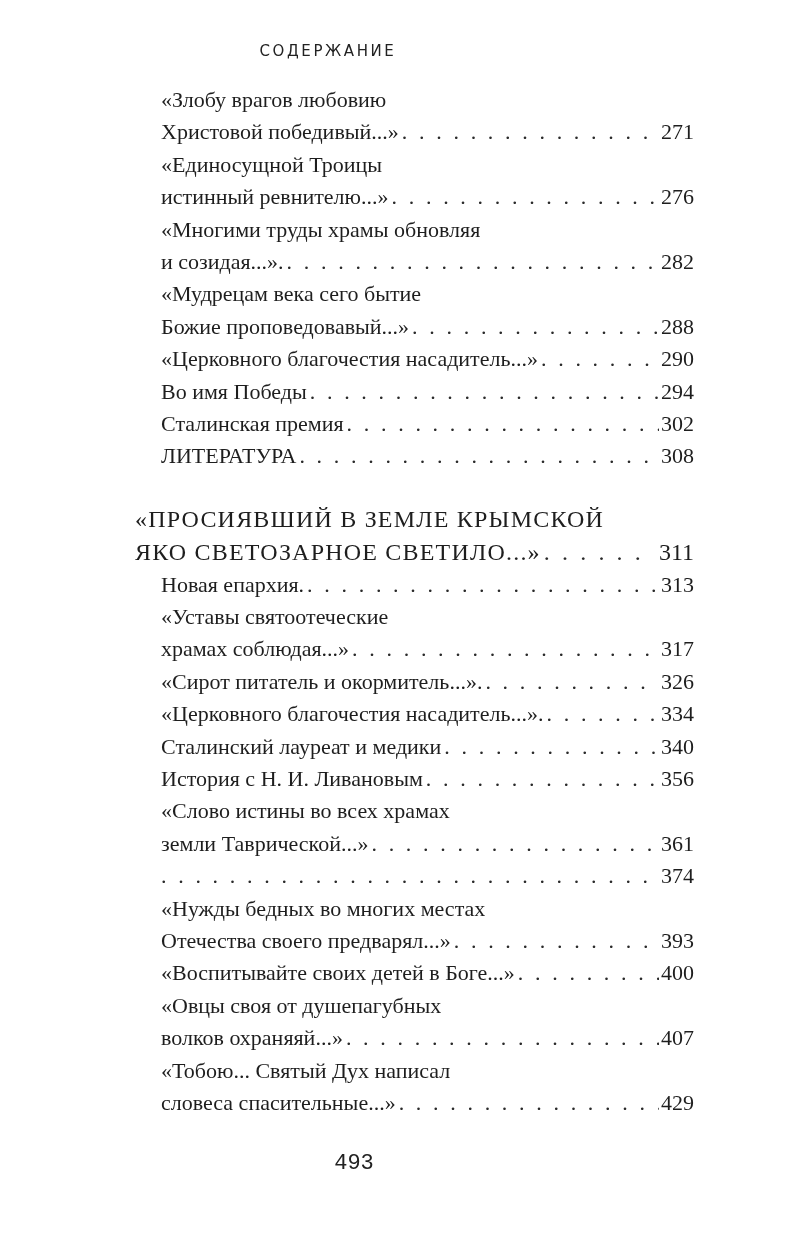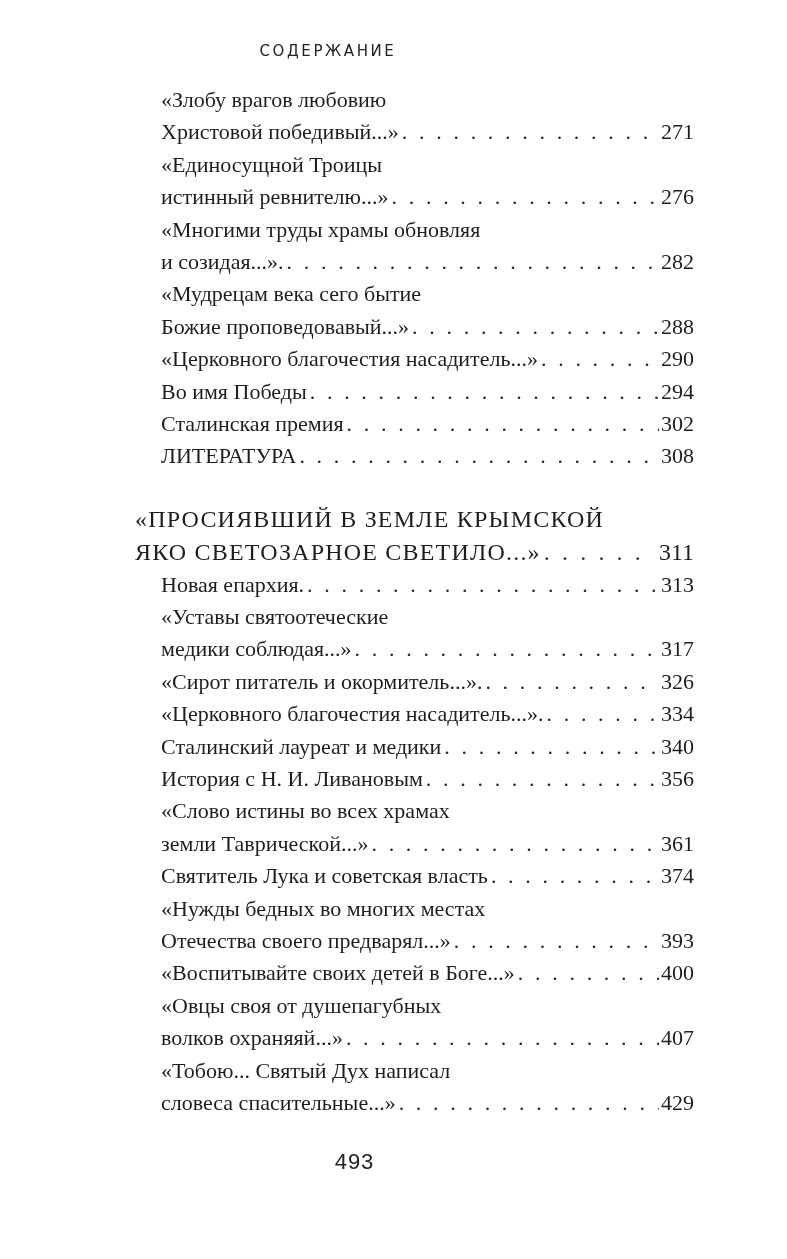--- a/index.html
+++ b/index.html
@@ -175,21 +175,21 @@
     <div class="entry">
       <div class="line last">
         <span class="title-text">Новая епархия.</span>
         <span class="leader">. . . . . . . . . . . . . . . . . . . . . . . . . . . . . . . . . . . . . . . . . . . . . . . . . . . . . . . . . . . . . . . . . . . . .</span>
         <span class="page">313</span>
       </div>
     </div>
     <div class="entry">
       <div class="line">«Уставы святоотеческие</div>
       <div class="line last">
-        <span class="title-text">медики соблюдая...»</span>
+        <span class="title-text">храмах соблюдая...»</span>
         <span class="leader">. . . . . . . . . . . . . . . . . . . . . . . . . . . . . . . . . . . . . . . . . . . . . . . . . . . . . . . . . . . . . . . . . . . . .</span>
         <span class="page">317</span>
       </div>
     </div>
     <div class="entry">
       <div class="line last">
         <span class="title-text">«Сирот питатель и окормитель...».</span>
         <span class="leader">. . . . . . . . . . . . . . . . . . . . . . . . . . . . . . . . . . . . . . . . . . . . . . . . . . . . . . . . . . . . . . . . . . . . .</span>
         <span class="page">326</span>
       </div>
@@ -218,21 +218,20 @@
     <div class="entry">
       <div class="line">«Слово истины во всех храмах</div>
       <div class="line last">
         <span class="title-text"> земли Таврической...»</span>
         <span class="leader">. . . . . . . . . . . . . . . . . . . . . . . . . . . . . . . . . . . . . . . . . . . . . . . . . . . . . . . . . . . . . . . . . . . . .</span>
         <span class="page">361</span>
       </div>
     </div>
     <div class="entry">
       <div class="line last">
-        <span class="title-text">Святитель Лука и советская власть</span>
         <span class="leader">. . . . . . . . . . . . . . . . . . . . . . . . . . . . . . . . . . . . . . . . . . . . . . . . . . . . . . . . . . . . . . . . . . . . .</span>
         <span class="page">374</span>
       </div>
     </div>
     <div class="entry">
       <div class="line">«Нужды бедных во многих местах</div>
       <div class="line last">
         <span class="title-text">Отечества своего предварял...»</span>
         <span class="leader">. . . . . . . . . . . . . . . . . . . . . . . . . . . . . . . . . . . . . . . . . . . . . . . . . . . . . . . . . . . . . . . . . . . . .</span>
         <span class="page">393</span>

